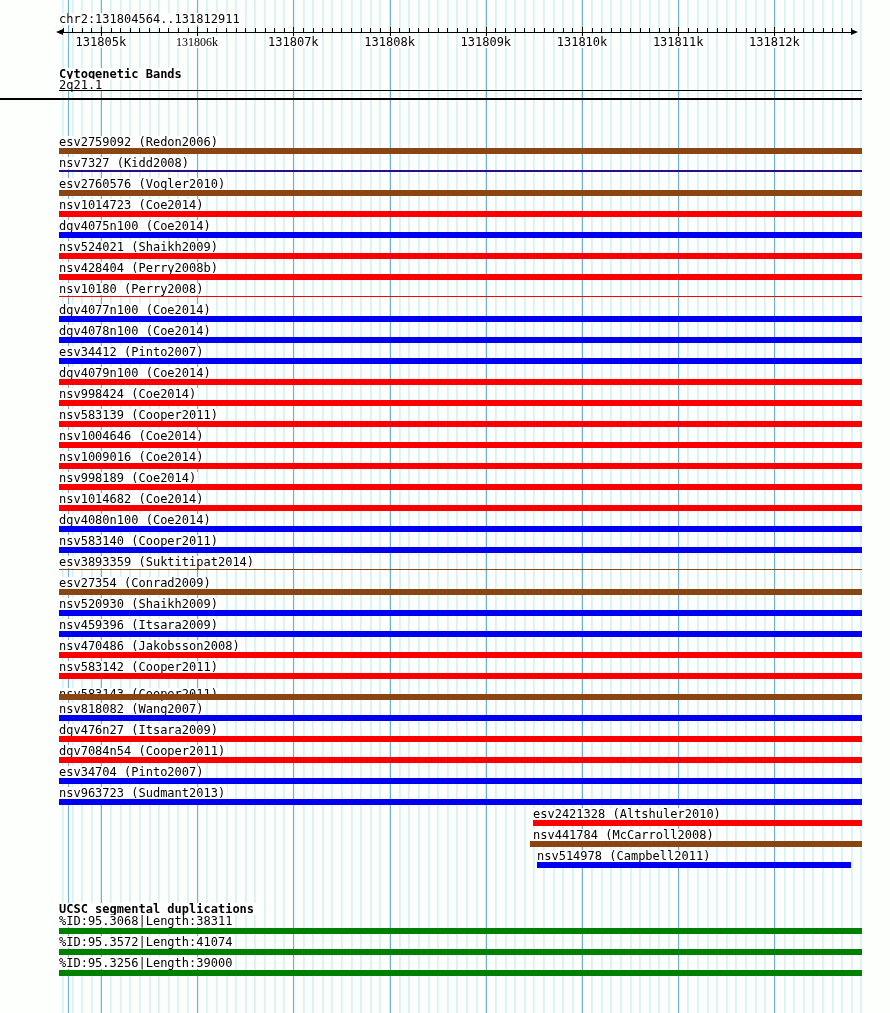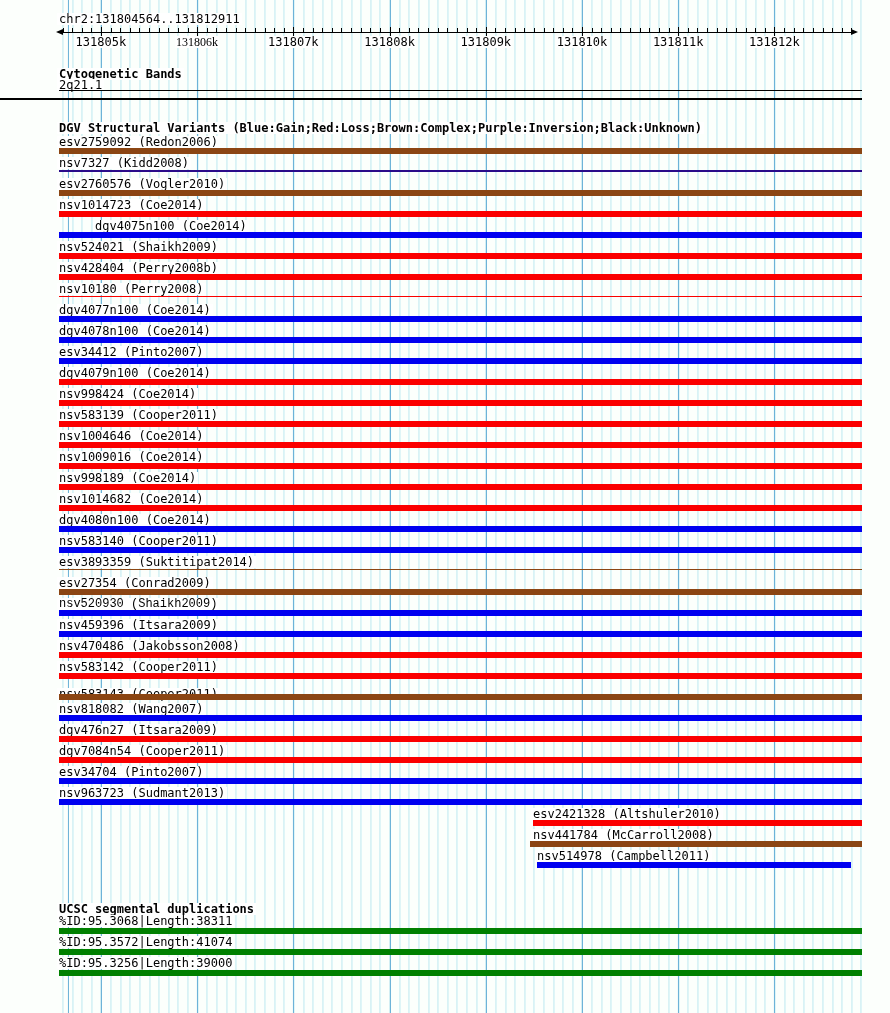--- a/index.html
+++ b/index.html
@@ -148,31 +148,30 @@
       <div class="tick-label" style="left: 582px;">131810k</div>
       <div class="tick-label" style="left: 678.2px;">131811k</div>
       <div class="tick-label" style="left: 774.4px;">131812k</div>
     </div>
 
   <div class="mono heading" style="left:57px;top:68px;">Cytogenetic Bands</div>
   <div class="mono" style="left:57px;top:79px;">2q21.1</div>
   <div class="hline" style="left:59px;top:90px;width:803px;height:1px;"></div>
   <div class="hline" style="left:0;top:98px;width:862px;height:2px;"></div>
 
-  <div class="mono heading" style="left:57px;top:122px;">DGV Structural Variants (Blue:Gain;Red:Loss;Brown:Complex;Purple:Inversion;Black:Unknown)</div>
   <div>
       <span class="feat-label" style="left: 57px; top: 136px;">esv2759092 (Redon2006)</span>
       <div class="feat-bar" style="left: 59px; width: 803px; top: 148px; height: 6px; background: rgb(139, 69, 19);"></div>
       <span class="feat-label" style="left: 57px; top: 157px;">nsv7327 (Kidd2008)</span>
       <div class="feat-bar" style="left: 59px; width: 803px; top: 170px; height: 2px; background: rgb(42, 11, 138);"></div>
       <span class="feat-label" style="left: 57px; top: 178px;">esv2760576 (Vogler2010)</span>
       <div class="feat-bar" style="left: 59px; width: 803px; top: 190px; height: 6px; background: rgb(139, 69, 19);"></div>
       <span class="feat-label" style="left: 57px; top: 199px;">nsv1014723 (Coe2014)</span>
       <div class="feat-bar" style="left: 59px; width: 803px; top: 211px; height: 6px; background: rgb(251, 0, 0);"></div>
-      <span class="feat-label" style="left: 57px; top: 220px; margin-left: 36px;">dgv4075n100 (Coe2014)</span>
+      <span class="feat-label" style="left: 57px; top: 220px;">dgv4075n100 (Coe2014)</span>
       <div class="feat-bar" style="left: 59px; width: 803px; top: 232px; height: 6px; background: rgb(0, 0, 240);"></div>
       <span class="feat-label" style="left: 57px; top: 241px;">nsv524021 (Shaikh2009)</span>
       <div class="feat-bar" style="left: 59px; width: 803px; top: 253px; height: 6px; background: rgb(251, 0, 0);"></div>
       <span class="feat-label" style="left: 57px; top: 262px;">nsv428404 (Perry2008b)</span>
       <div class="feat-bar" style="left: 59px; width: 803px; top: 274px; height: 6px; background: rgb(251, 0, 0);"></div>
       <span class="feat-label" style="left: 57px; top: 283px;">nsv10180 (Perry2008)</span>
       <div class="feat-bar" style="left: 59px; width: 803px; top: 296px; height: 1px; background: rgb(251, 0, 0);"></div>
       <span class="feat-label" style="left: 57px; top: 304px;">dgv4077n100 (Coe2014)</span>
       <div class="feat-bar" style="left: 59px; width: 803px; top: 316px; height: 6px; background: rgb(0, 0, 240);"></div>
       <span class="feat-label" style="left: 57px; top: 325px;">dgv4078n100 (Coe2014)</span>
@@ -194,21 +193,21 @@
       <span class="feat-label" style="left: 57px; top: 493px;">nsv1014682 (Coe2014)</span>
       <div class="feat-bar" style="left: 59px; width: 803px; top: 505px; height: 6px; background: rgb(251, 0, 0);"></div>
       <span class="feat-label" style="left: 57px; top: 514px;">dgv4080n100 (Coe2014)</span>
       <div class="feat-bar" style="left: 59px; width: 803px; top: 526px; height: 6px; background: rgb(0, 0, 240);"></div>
       <span class="feat-label" style="left: 57px; top: 535px;">nsv583140 (Cooper2011)</span>
       <div class="feat-bar" style="left: 59px; width: 803px; top: 547px; height: 6px; background: rgb(0, 0, 240);"></div>
       <span class="feat-label" style="left: 57px; top: 556px;">esv3893359 (Suktitipat2014)</span>
       <div class="feat-bar" style="left: 59px; width: 803px; top: 569px; height: 1px; background: rgb(139, 69, 19);"></div>
       <span class="feat-label" style="left: 57px; top: 577px;">esv27354 (Conrad2009)</span>
       <div class="feat-bar" style="left: 59px; width: 803px; top: 589px; height: 6px; background: rgb(139, 69, 19);"></div>
-      <span class="feat-label" style="left: 57px; top: 598px; font-family: Liberation Mono, monospace;">nsv520930 (Shaikh2009)</span>
+      <span class="feat-label" style="left: 57px; top: 598px;">nsv520930 (Shaikh2009)</span>
       <div class="feat-bar" style="left: 59px; width: 803px; top: 610px; height: 6px; background: rgb(0, 0, 240);"></div>
       <span class="feat-label" style="left: 57px; top: 619px;">nsv459396 (Itsara2009)</span>
       <div class="feat-bar" style="left: 59px; width: 803px; top: 631px; height: 6px; background: rgb(0, 0, 240);"></div>
       <span class="feat-label" style="left: 57px; top: 640px;">nsv470486 (Jakobsson2008)</span>
       <div class="feat-bar" style="left: 59px; width: 803px; top: 652px; height: 6px; background: rgb(251, 0, 0);"></div>
       <span class="feat-label" style="left: 57px; top: 661px;">nsv583142 (Cooper2011)</span>
       <div class="feat-bar" style="left: 59px; width: 803px; top: 673px; height: 6px; background: rgb(251, 0, 0);"></div>
       <span class="feat-label" style="left: 57px; top: 682px; margin-top: 6px;">nsv583143 (Cooper2011)</span>
       <div class="feat-bar" style="left: 59px; width: 803px; top: 694px; height: 6px; background: rgb(139, 69, 19);"></div>
       <span class="feat-label" style="left: 57px; top: 703px;">nsv818082 (Wang2007)</span>

